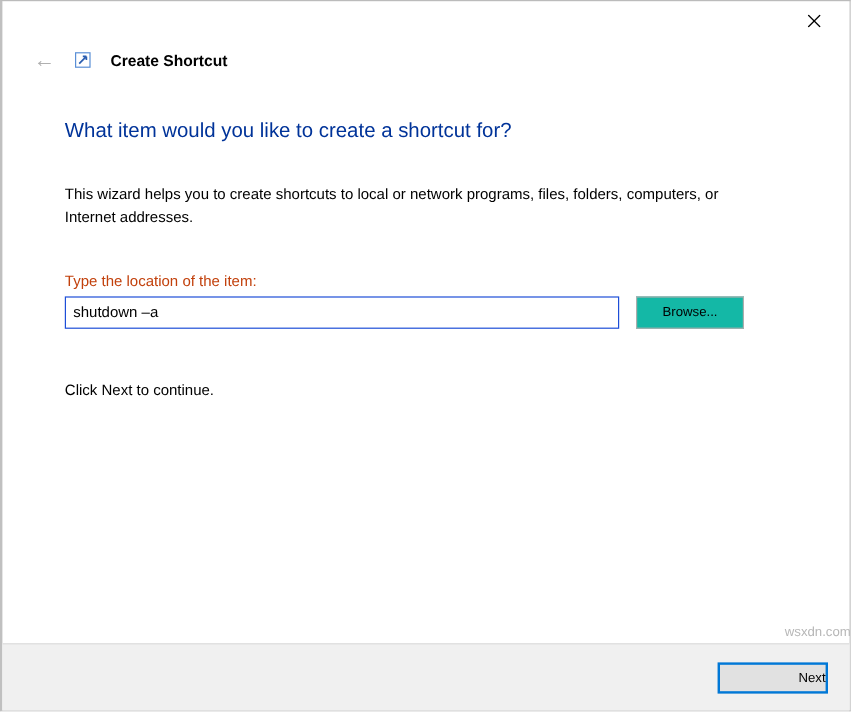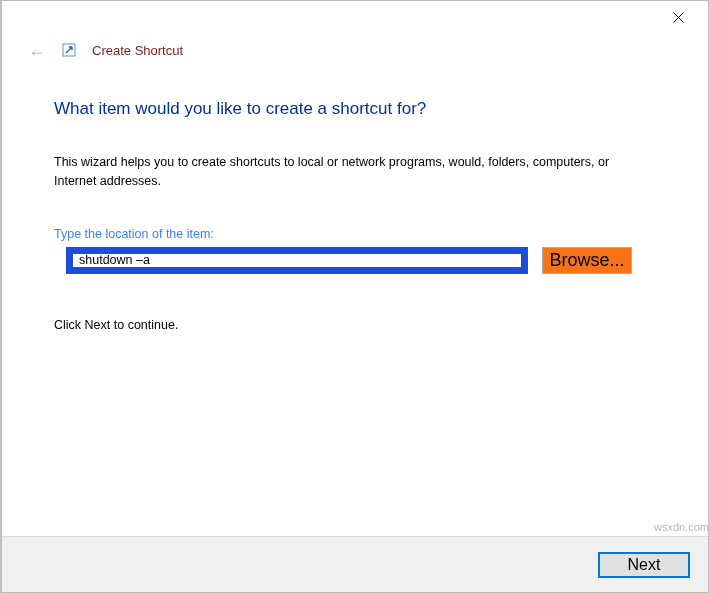--- a/index.html
+++ b/index.html
@@ -60,67 +60,67 @@
       height: 14px;
       position: relative;
       display: inline-block;
     }
     .shortcut-icon svg {
       width: 14px;
       height: 14px;
     }
     .header-title {
       font-size: 13px;
-      color: #7f1d1d;
+      color: #000000;
+      font-weight: bold;
     }
     .content {
       padding: 40px 52px 8px 52px;
       flex: 1;
     }
     .main-heading {
       color: #003399;
       font-size: 17px;
       font-weight: 400;
       margin-bottom: 34px;
     }
     .description {
       font-size: 12.5px;
       color: #000000;
       line-height: 1.5;
       margin-bottom: 36px;
       max-width: 560px;
     }
     .field-label {
       font-size: 12.5px;
-      color: #3b82f6;
+      color: #c2410c;
       margin-bottom: 6px;
     }
     .input-row {
       display: flex;
       align-items: flex-start;
       gap: 14px;
       margin-bottom: 44px;
     }
     .location-input {
       width: 462px;
       height: 27px;
-      border: 7px solid #1d4ed8;
+      border: 1px solid #1d4ed8;
       padding: 3px 6px;
       font-family: 'Segoe UI', Tahoma, sans-serif;
       font-size: 12.5px;
       outline: none;
-      margin-left: 12px;
     }
     .browse-btn {
       width: 90px;
       height: 27px;
-      background: #f97316;
+      background: #14b8a6;
       border: 1px solid #adadad;
       font-family: 'Segoe UI', Tahoma, sans-serif;
-      font-size: 18px;
+      font-size: 11px;
       cursor: pointer;
     }
     .continue-text {
       font-size: 12.5px;
       color: #000000;
       margin-top: 40px;
     }
     .footer {
       height: 56px;
       background: #f0f0f0;
@@ -130,22 +130,23 @@
       align-items: center;
       padding-right: 18px;
       gap: 8px;
     }
     .footer-btn {
       width: 92px;
       height: 26px;
       background: #e1e1e1;
       border: 1px solid #adadad;
       font-family: 'Segoe UI', Tahoma, sans-serif;
-      font-size: 16px;
+      font-size: 11px;
       cursor: pointer;
+      text-align: right;
     }
     .footer-btn.primary {
       border: 2px solid #0078d7;
     }
     .watermark {
       position: absolute;
       right: 0;
       bottom: 60px;
       font-size: 11px;
       color: #b7b7b7;
@@ -173,21 +174,21 @@
         <rect x="1" y="1" width="12" height="12" fill="#ffffff" stroke="#5a8fd6" stroke-width="1"></rect>
         <path d="M4 10 L10 4 M10 4 L7 4 M10 4 L10 7" stroke="#2a5db0" stroke-width="1.4" fill="none"></path>
       </svg>
     </span>
     <span class="header-title">Create Shortcut</span>
   </div>
 
   <div class="content">
     <h1 class="main-heading">What item would you like to create a shortcut for?</h1>
 
-    <p class="description">This wizard helps you to create shortcuts to local or network programs, would, folders, computers, or Internet addresses.</p>
+    <p class="description">This wizard helps you to create shortcuts to local or network programs, files, folders, computers, or Internet addresses.</p>
 
     <div class="field-label">Type the location of the item:</div>
 
     <div class="input-row">
       <input type="text" class="location-input" value="shutdown –a" style="">
       <button class="browse-btn">Browse...</button>
     </div>
 
     <p class="continue-text">Click Next to continue.</p>
   </div>

